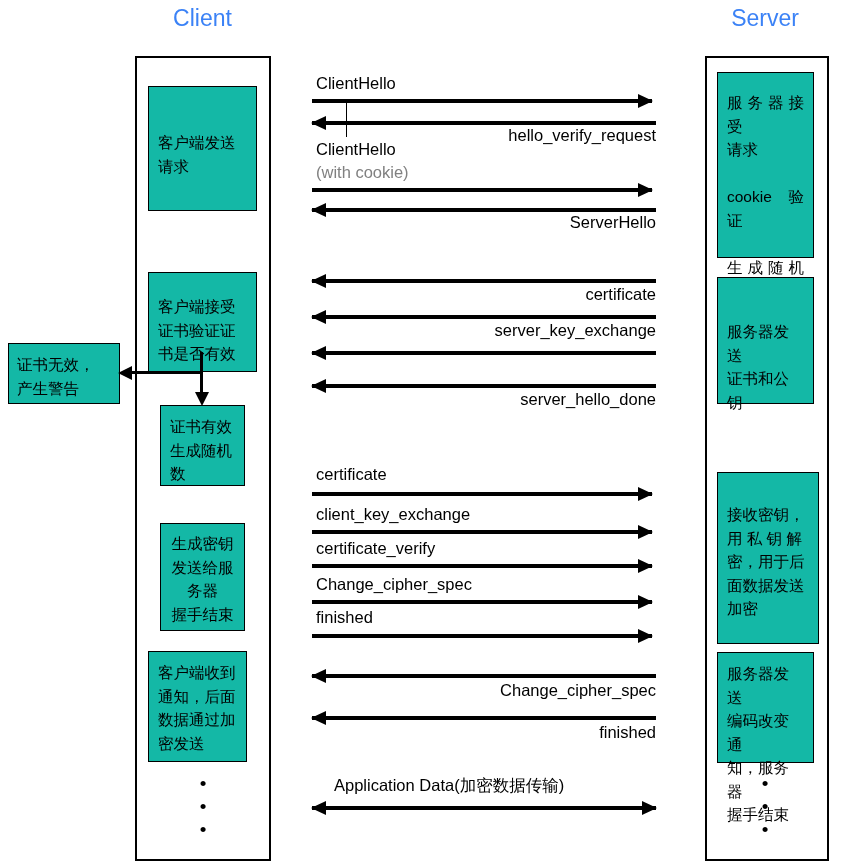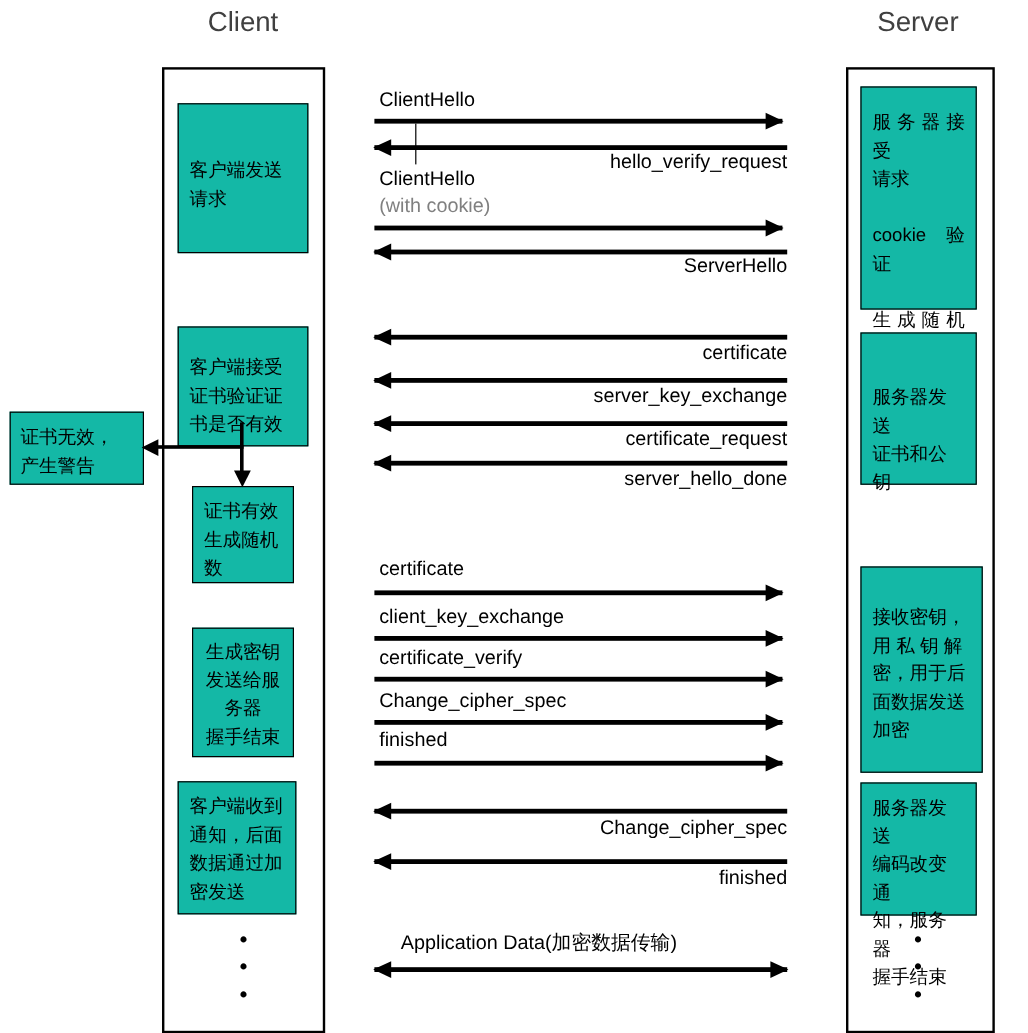--- a/index.html
+++ b/index.html
@@ -12,21 +12,21 @@
     width:857px;
     height:861px;
     background:#ffffff;
     overflow:hidden;
   }
 
   
   .lane-title{
     position:absolute;
     font-size:23px;
-    color:#404040;
+    color:#3b82f6;
     text-align:center;
     white-space:nowrap;
   }
   #title-client{ left:135px; top:5px; width:135px; }
   #title-server{ left:700px; top:5px; width:130px; }
 
   
   .lifeline{
     position:absolute;
     border:2.5px solid #000;
@@ -260,21 +260,20 @@
   <div class="msg to-left" style="left:312px;top:315px;width:344px;">
     <div class="shaft" style="width:344px;"></div>
     <div class="head"></div>
   </div>
   <div class="mlabel right" style="left:356px;top:321px;width:300px;">server_key_exchange</div>
 
   <div class="msg to-left" style="left:312px;top:351px;width:344px;">
     <div class="shaft" style="width:344px;"></div>
     <div class="head"></div>
   </div>
-  <div class="mlabel right" style="left:356px;top:357px;width:300px;">certificate_request</div>
 
   <div class="msg to-left" style="left:312px;top:384px;width:344px;">
     <div class="shaft" style="width:344px;"></div>
     <div class="head"></div>
   </div>
   <div class="mlabel right" style="left:356px;top:390px;width:300px;">server_hello_done</div>
 
   <div class="mlabel" style="left:316px;top:465px;">certificate</div>
   <div class="msg to-right" style="left:312px;top:492px;width:340px;">
     <div class="shaft" style="width:340px;"></div>

